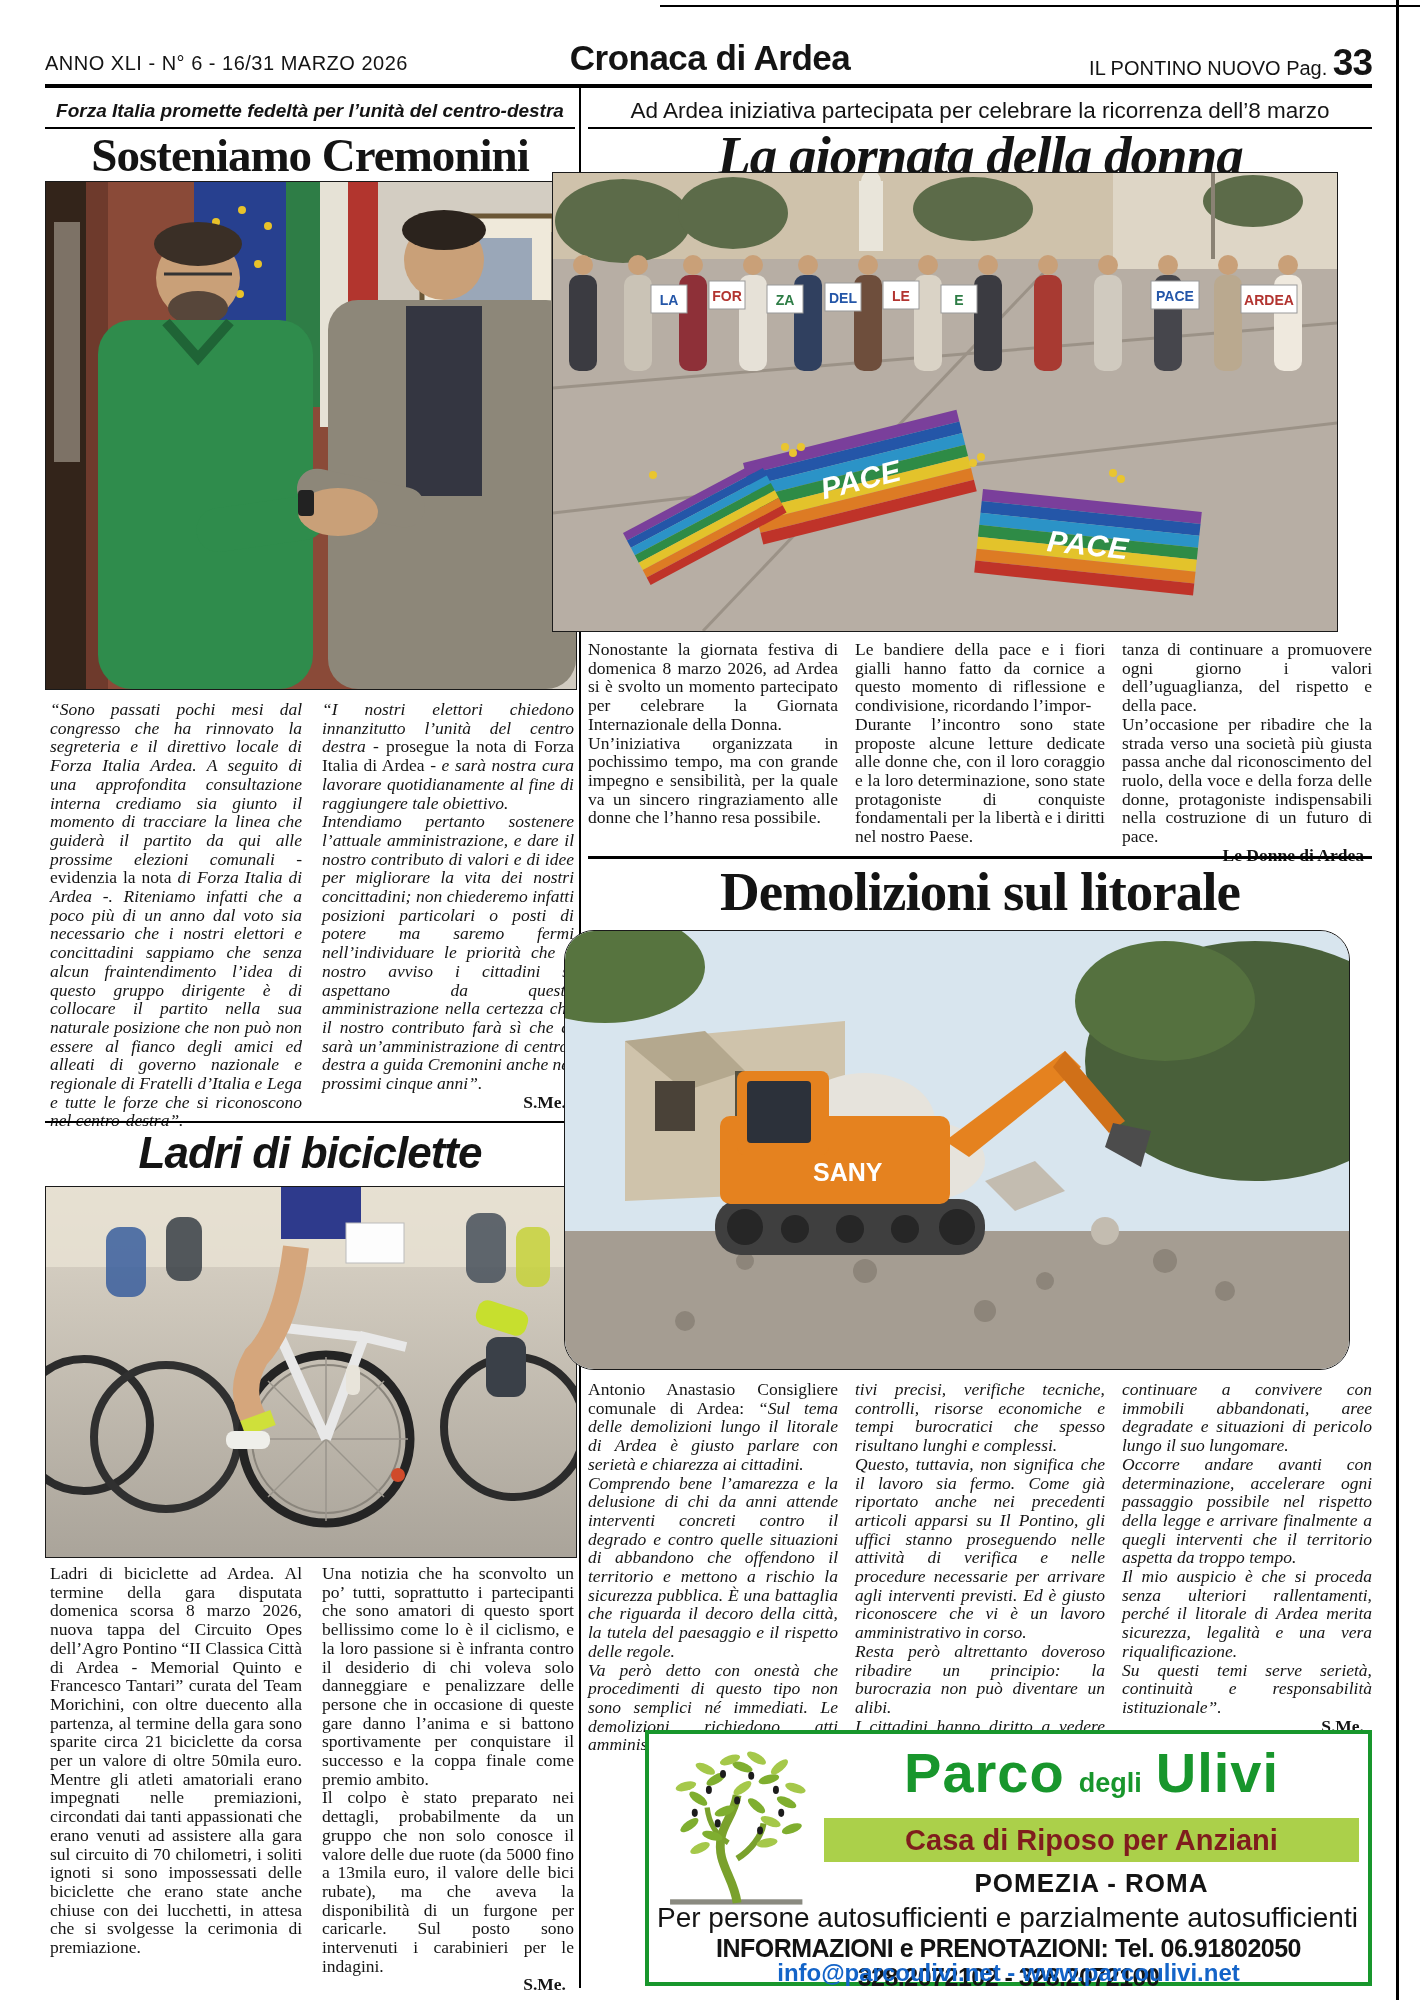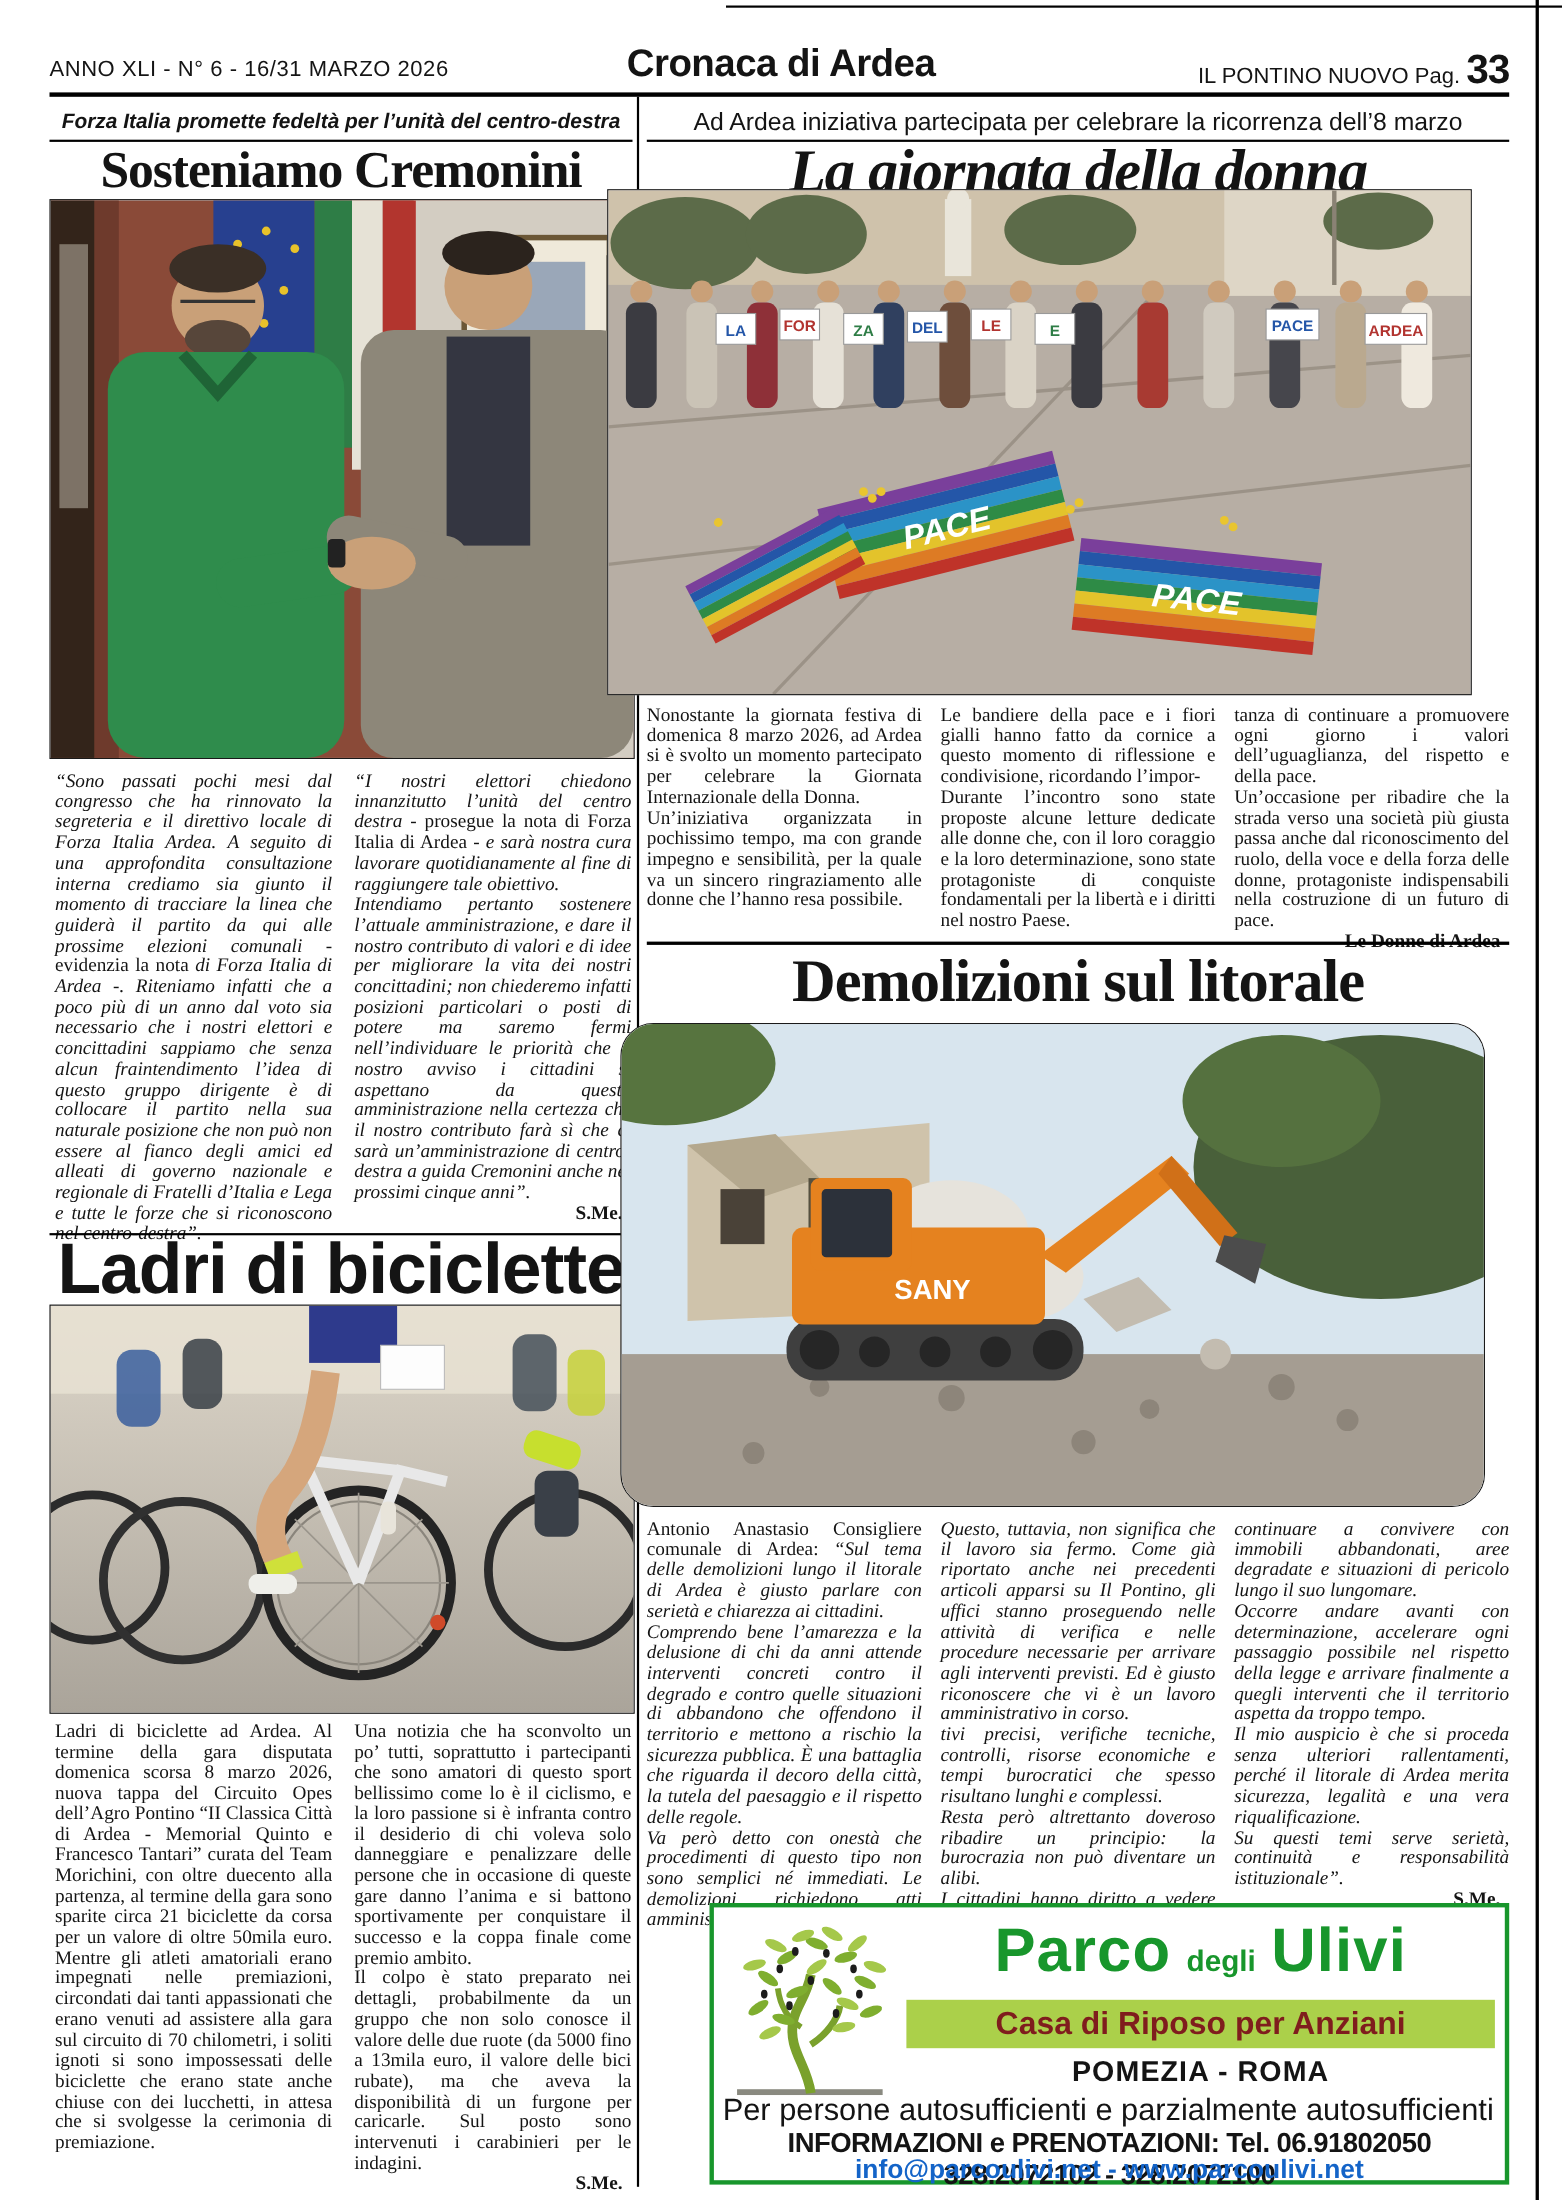--- a/index.html
+++ b/index.html
@@ -10,21 +10,21 @@
   .sans{font-family:"Liberation Sans",sans-serif;}
   .center{text-align:center;}
   .photo{border:1px solid #1a1a1a;overflow:hidden;background:#ccc;}
   .photo svg{display:block;width:100%;height:100%;}
   .kicker-l{font-family:"Liberation Sans",sans-serif;font-style:italic;font-weight:700;font-size:19px;line-height:32px;}
   .kicker-r{font-family:"Liberation Sans",sans-serif;font-size:22.5px;line-height:33px;}
   .hl{font-family:"Liberation Serif",serif;font-weight:700;letter-spacing:-1px;}
   .hl-crem{font-size:47px;line-height:50px;}
   .hl-donna{font-size:55px;line-height:48px;font-style:italic;}
   .hl-demo{font-size:55px;line-height:60px;}
-  .hl-ladri{font-family:"Liberation Sans",sans-serif;font-weight:700;font-size:65px;line-height:54px;letter-spacing:-1px;}
+  .hl-ladri{font-family:"Liberation Sans",sans-serif;font-style:italic;font-weight:700;font-size:44px;line-height:54px;letter-spacing:-1px;}
   .bodycol{font-size:17.5px;line-height:18.7px;}
   .bodycol .para{margin:0;text-align:justify;}
   .col-italic .para{font-style:italic;}
   .rom{font-style:normal;}
   .it{font-style:italic;}
   .sig{font-weight:700;text-align:right;font-style:normal;padding-right:8px;font-size:17.5px;}
   .mast-left{font-size:20px;letter-spacing:.5px;}
   .mast-center{font-size:35px;font-weight:700;letter-spacing:-.5px;}
   .mast-right{font-size:20px;}
   .mast-num{font-size:37px;font-weight:700;letter-spacing:-1px;}
@@ -376,22 +376,22 @@
 
   <div class="abs bodycol col-italic" style="left:588px;top:1380px;width:250px;height:345px;">
     <p class="para"><span class="rom">Antonio Anastasio Consigliere comunale di Ardea:</span> <span class="it">“Sul tema delle demolizioni lungo il litorale di Ardea è giusto parlare con serietà e chiarezza ai cittadini.</span></p>
     <div>
         <p class="para">Comprendo bene l’amarezza e la delusione di chi da anni attende interventi concreti contro il degrado e contro quelle situazioni di abbandono che offendono il territorio e mettono a rischio la sicurezza pubblica. È una battaglia che riguarda il decoro della città, la tutela del paesaggio e il rispetto delle regole.</p>
         <p class="para">Va però detto con onestà che procedimenti di questo tipo non sono semplici né immediati. Le demolizioni richiedono atti amministra-</p>
       </div>
   </div>
   <div class="abs bodycol col-italic" style="left:855px;top:1380px;width:250px;height:345px;">
     <div>
+        <p class="para">tivi precisi, verifiche tecniche, controlli, risorse economiche e tempi burocratici che spesso risultano lunghi e complessi.</p>
         <p class="para">Questo, tuttavia, non significa che il lavoro sia fermo. Come già riportato anche nei precedenti articoli apparsi su Il Pontino, gli uffici stanno proseguendo nelle attività di verifica e nelle procedure necessarie per arrivare agli interventi previsti. Ed è giusto riconoscere che vi è un lavoro amministrativo in corso.</p>
-        <p class="para">tivi precisi, verifiche tecniche, controlli, risorse economiche e tempi burocratici che spesso risultano lunghi e complessi.</p>
         <p class="para">Resta però altrettanto doveroso ribadire un principio: la burocrazia non può diventare un alibi.</p>
         <p class="para">I cittadini hanno diritto a vedere risultati concreti.Ardea non può</p>
       </div>
   </div>
   <div class="abs bodycol col-italic" style="left:1122px;top:1380px;width:250px;height:345px;">
     <div>
         <p class="para">continuare a convivere con immobili abbandonati, aree degradate e situazioni di pericolo lungo il suo lungomare.</p>
         <p class="para">Occorre andare avanti con determinazione, accelerare ogni passaggio possibile nel rispetto della legge e arrivare finalmente a quegli interventi che il territorio aspetta da troppo tempo.</p>
         <p class="para">Il mio auspicio è che si proceda senza ulteriori rallentamenti, perché il litorale di Ardea merita sicurezza, legalità e una vera riqualificazione.</p>
         <p class="para">Su questi temi serve serietà, continuità e responsabilità istituzionale”.</p>

